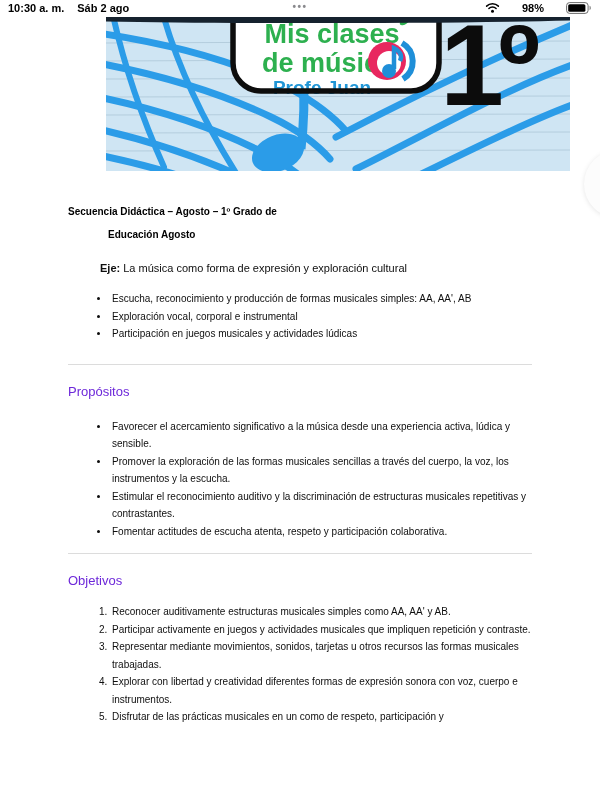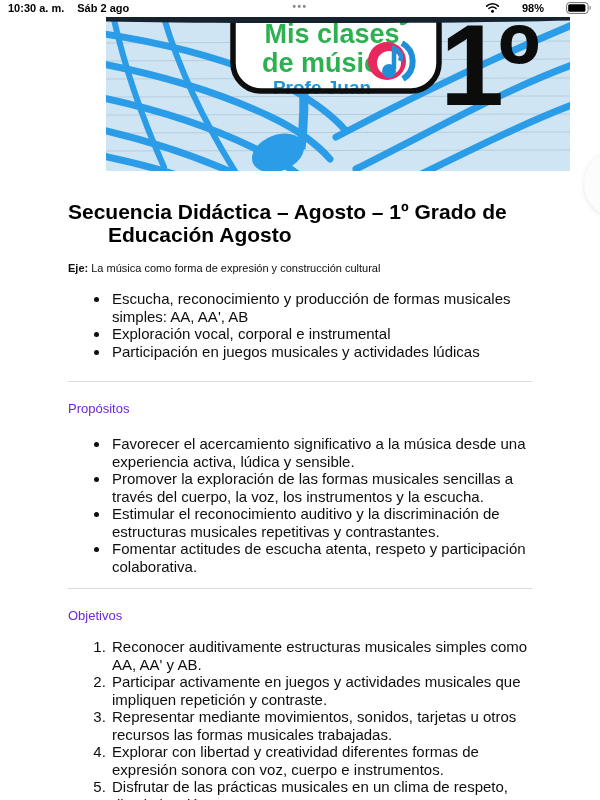--- a/index.html
+++ b/index.html
@@ -19,26 +19,26 @@
   
   .header-image{position:absolute;left:68px;top:17px;width:464px;height:154px;padding-left:38px;}
   .header-image svg{display:block;}
 
   
   .fab{position:absolute;left:584px;top:150px;width:68px;height:68px;border-radius:50%;
     background:#fcfcfc;box-shadow:0 1px 5px rgba(0,0,0,0.10);}
 
   
   .doc{position:absolute;left:68px;top:200px;width:464px;color:#0e0e0e;}
-  .doc h1{margin:0;font-size:21px;line-height:23px;font-weight:bold;color:#000;}
+  .doc h1{margin:0;font-size:10px;line-height:23px;font-weight:bold;color:#000;}
   .title-line2{display:block;margin-left:40px;}
   .p-eje{margin:14px 0 0 0;font-size:11px;line-height:17px;}
-  .p-eje b{font-weight:bold;}
+  .p-eje b{font-weight:bold;margin-left:32px;}
   .p-label{margin:0;font-size:11px;line-height:17px;font-weight:bold;}
-  .doc ul,.doc ol{margin:13px 0 0 0;padding-left:42px;font-size:15px;line-height:17.5px;}
+  .doc ul,.doc ol{margin:13px 0 0 0;padding-left:42px;font-size:10px;line-height:17.5px;}
   .doc li{padding-left:2px;}
   .doc hr{margin:21px 0 0 0;border:none;border-top:1px solid #dcdcdc;height:0;}
   .doc hr.div2{margin-top:13px;}
   .doc h2{margin:17px 0 0 0;font-size:13px;line-height:20px;font-weight:normal;color:#6d28d9;}
   .props{margin-top:16px !important;}
   .p-intro{margin:19px 0 0 0;font-size:11px;line-height:17px;}
   .doc ol{margin-top:12px;}
 </style>
 </head>
 <body>
@@ -124,21 +124,21 @@
   <div class="fab"></div>
 
   <main class="doc">
     <h1>
       <span>Secuencia Didáctica – Agosto – 1º Grado de</span>
       <span class="title-line2">Educación Agosto</span>
     </h1>
 
     <p class="p-eje">
       <b>Eje:</b>
-      <span>La música como forma de expresión y construcción cultural</span>
+      <span>La música como forma de expresión y exploración cultural</span>
     </p>
 
     <ul>
       <li>Escucha, reconocimiento y producción de formas musicales simples: AA, AA', AB</li>
       <li>Exploración vocal, corporal e instrumental</li>
       <li>Participación en juegos musicales y actividades lúdicas</li>
     </ul>
 
     <hr>
 
@@ -151,17 +151,17 @@
     </ul>
 
     <hr class="div2">
 
     <h2>Objetivos</h2>
     <ol>
       <li>Reconocer auditivamente estructuras musicales simples como AA, AA' y AB.</li>
       <li>Participar activamente en juegos y actividades musicales que impliquen repetición y contraste.</li>
       <li>Representar mediante movimientos, sonidos, tarjetas u otros recursos las formas musicales trabajadas.</li>
       <li>Explorar con libertad y creatividad diferentes formas de expresión sonora con voz, cuerpo e instrumentos.</li>
-      <li>Disfrutar de las prácticas musicales en un clima de respeto, discriminación y</li>
+      <li>Disfrutar de las prácticas musicales en un como de respeto, participación y</li>
     </ol>
   </main>
 
 </div>
 
 </body></html>

